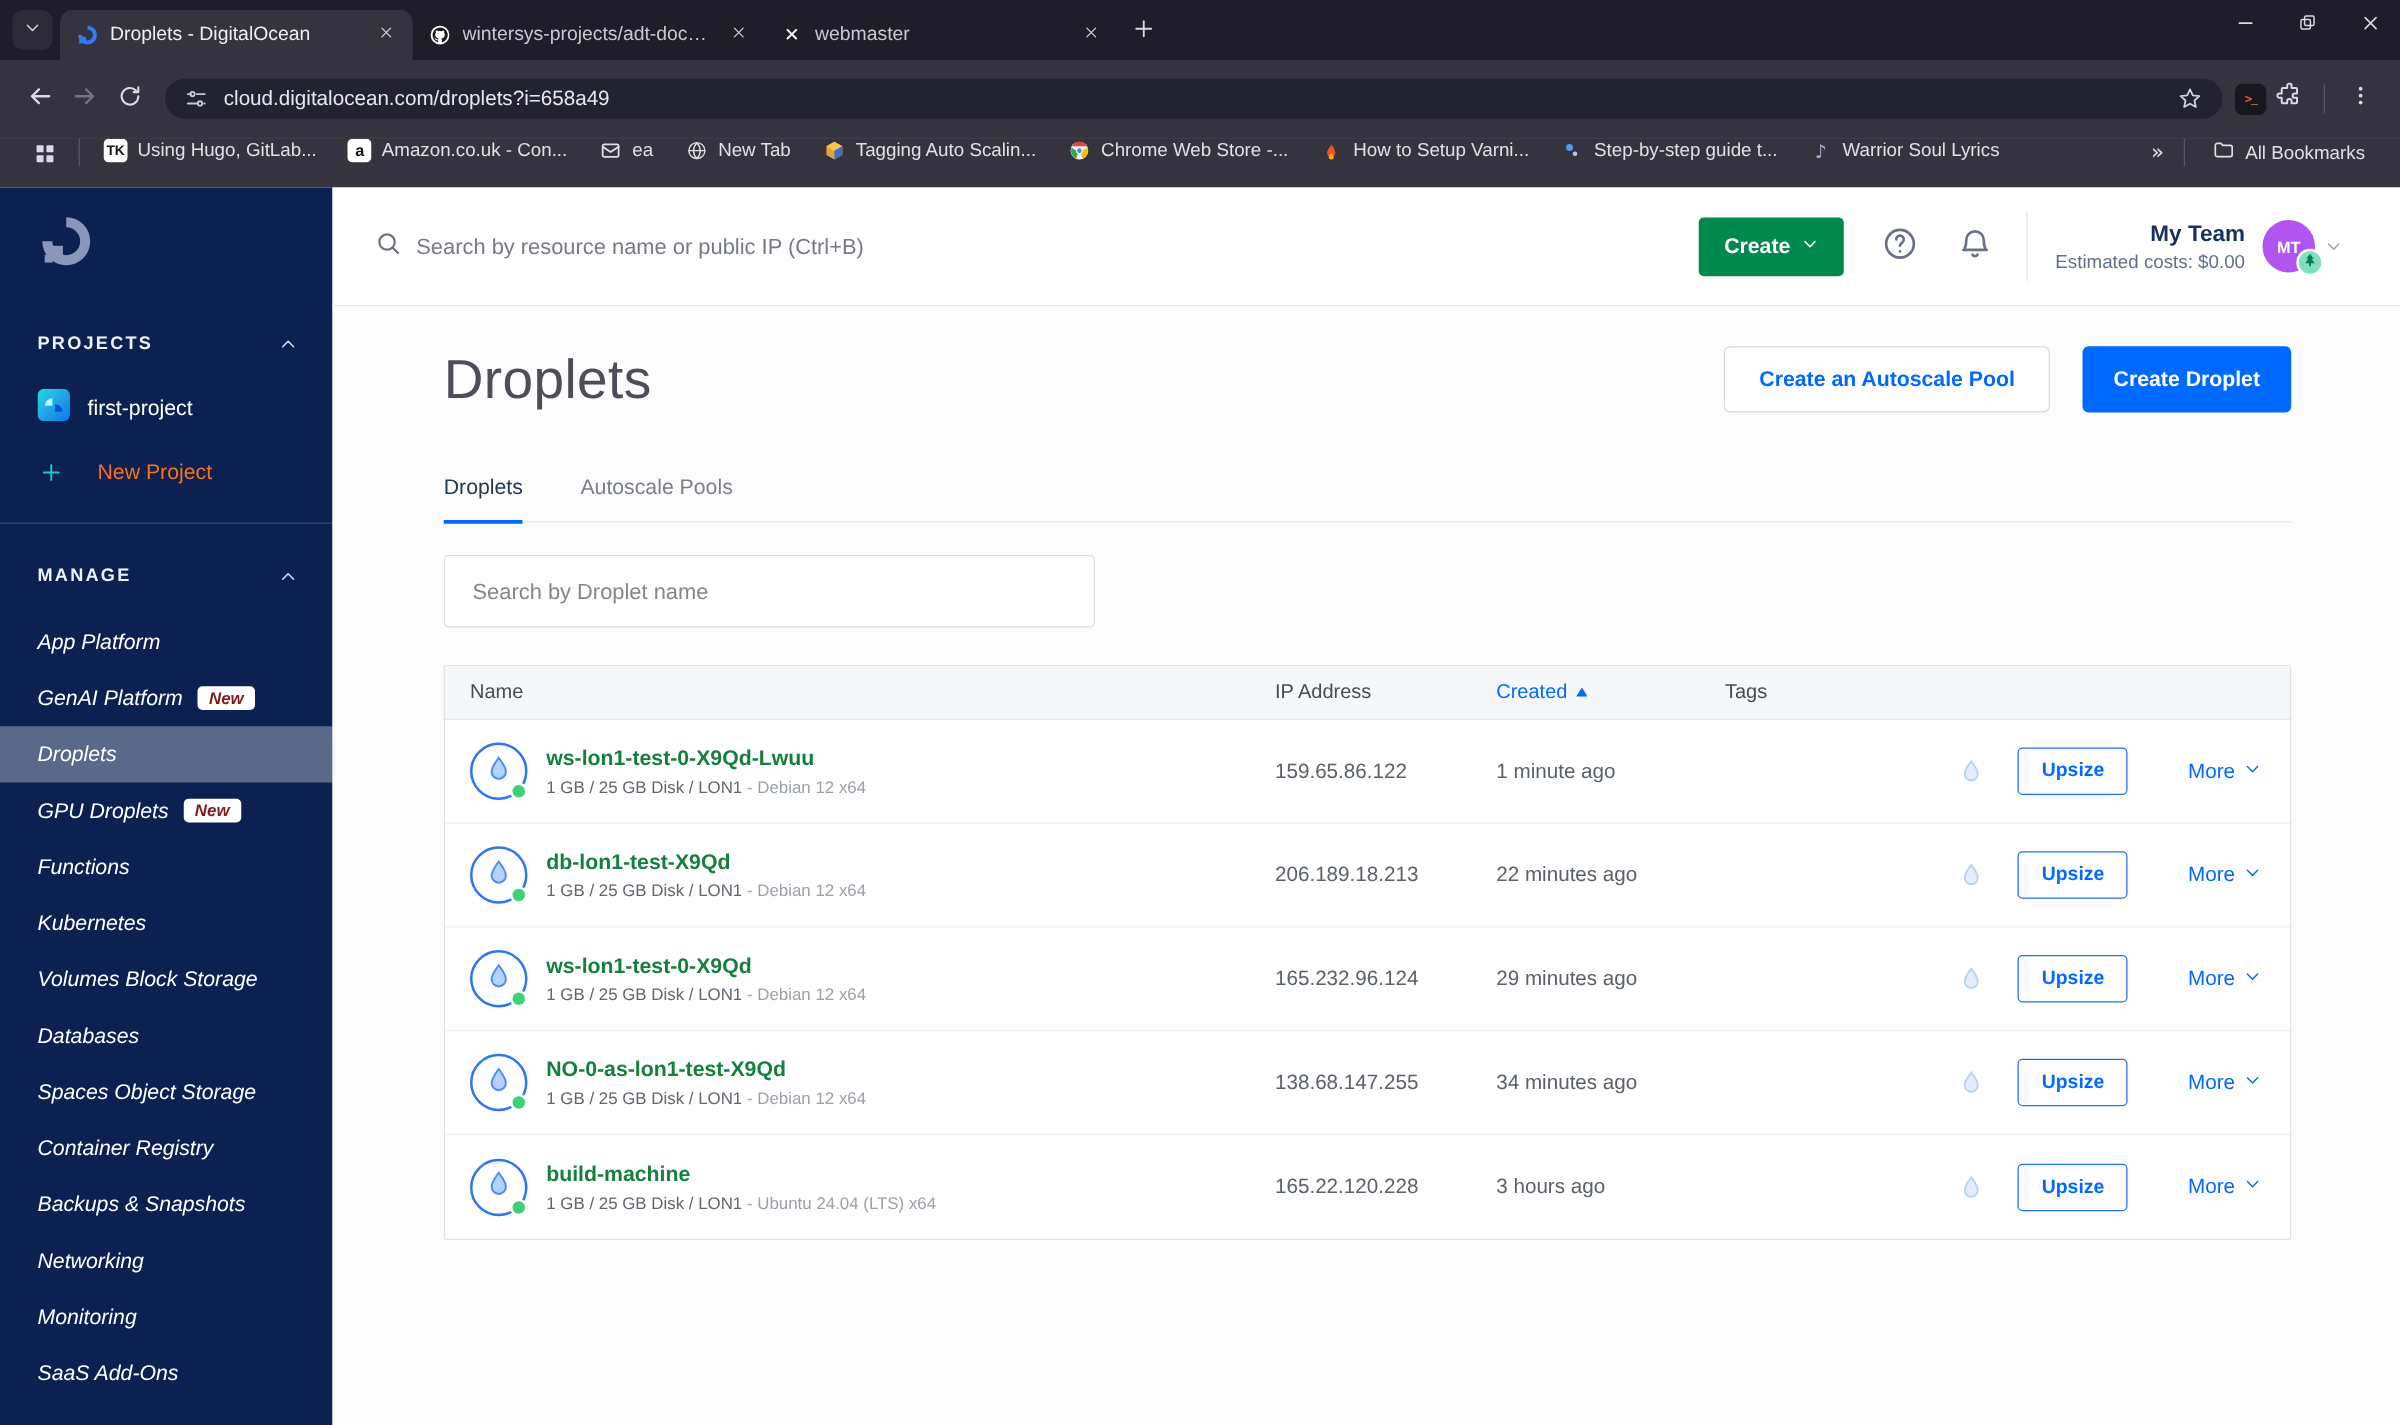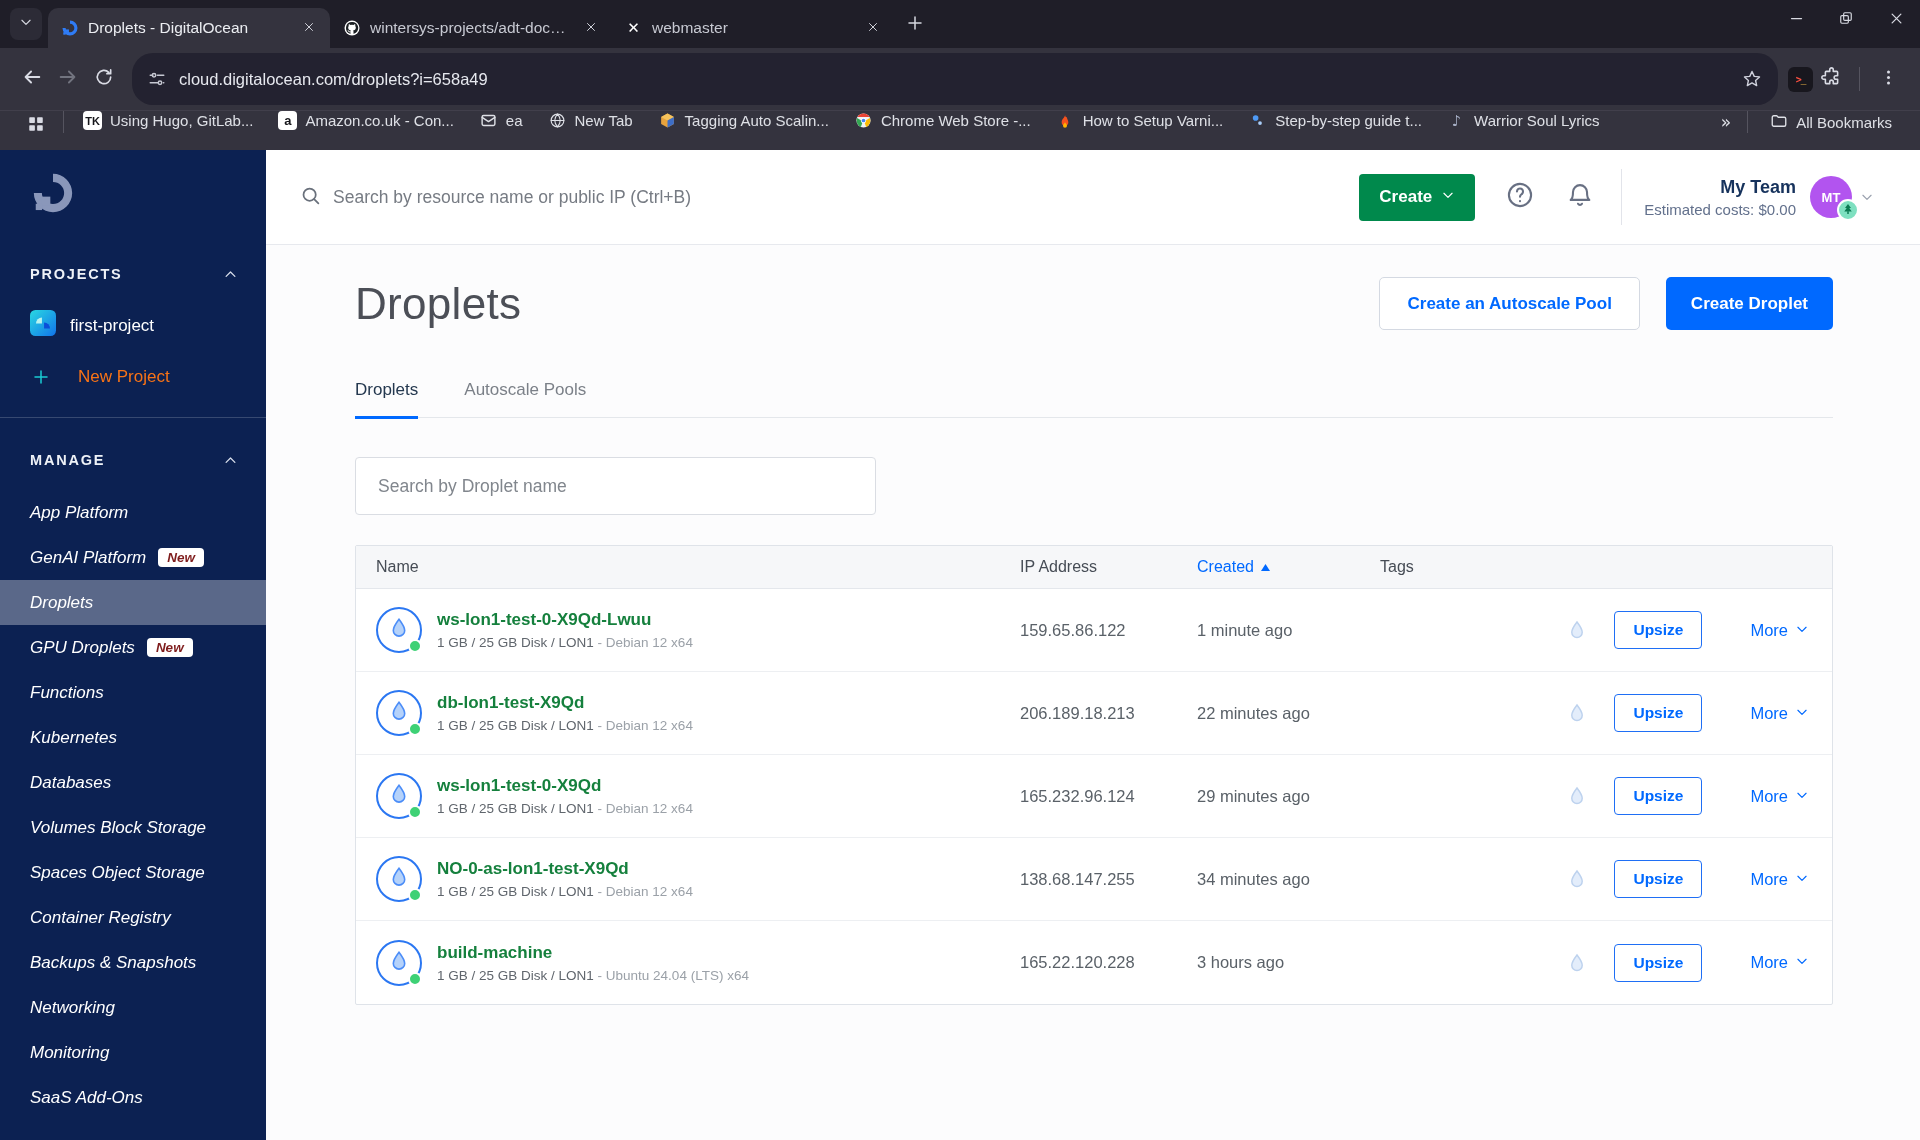--- a/index.html
+++ b/index.html
@@ -13,21 +13,21 @@
   .tab-title{flex:1;white-space:nowrap;overflow:hidden;text-overflow:ellipsis;}
   .tab-close{color:#cfd1d9;display:flex;align-items:center;justify-content:center;width:22px;height:22px;border-radius:50%;}
   .favicon{width:19px;height:19px;display:flex;align-items:center;justify-content:center;flex:none;}
   .newtab-btn{width:30px;height:30px;margin:0 0 8px 6px;color:#d6d8e0;display:flex;align-items:center;justify-content:center;border-radius:50%;}
   .win-controls{position:absolute;right:14px;top:8px;display:flex;gap:30px;color:#d8dae2;align-items:center;}
   .win-controls span{display:flex;align-items:center;justify-content:center;width:20px;height:20px;cursor:pointer;}
 
   .toolbar{height:62px;background:#34333e;display:flex;align-items:center;padding:0 14px;}
   .nav-ico{width:36px;height:36px;display:flex;align-items:center;justify-content:center;color:#dadce5;border-radius:50%;flex:none;cursor:pointer;}
   .nav-ico.dim{color:#72747f;}
-  .urlbar{flex:1;height:52px;background:#232230;border-radius:21px;display:flex;align-items:center;gap:13px;padding:0 16px;margin:0 10px;color:#e6e8ee;font-size:16.5px;}
+  .urlbar{flex:1;height:32px;background:#232230;border-radius:21px;display:flex;align-items:center;gap:13px;padding:0 16px;margin:0 10px;color:#e6e8ee;font-size:16.5px;}
   .urlbar .site-ico{color:#c6c8d2;display:flex;}
   .url-text{flex:1;white-space:nowrap;overflow:hidden;}
   .urlbar .star{color:#cfd1dc;display:flex;cursor:pointer;}
   .ext-sep{width:1px;height:24px;background:#55545f;margin:0 10px;}
   .term-ico{display:inline-flex;align-items:center;justify-content:center;width:25px;height:25px;background:#18171e;border-radius:6px;font:700 10px "DejaVu Sans Mono",monospace;color:#ff5040;letter-spacing:-1px;}
   .term-ico i{color:#ffc24a;font-style:normal;}
 
   .bookmarks{height:40px;background:#34333e;border-top:1px solid #413f4b;display:flex;align-items:flex-start;padding:0 22px;gap:13px;font-size:15px;color:#dee0e6;}
   .bm{display:flex;align-items:center;gap:8px;cursor:pointer;white-space:nowrap;padding:0 6px;}
   .bm-fav{width:19px;height:19px;display:flex;align-items:center;justify-content:center;border-radius:4px;font:700 11px "Liberation Sans",sans-serif;flex:none;}
@@ -75,21 +75,21 @@
   .page-title{font-size:44px;font-weight:300;color:#4c4f57;letter-spacing:.3px;}
   .top-btns{display:flex;gap:26px;}
   .btn-outline{height:53px;padding:0 27px;background:#fff;border:1px solid #d4d9e2;border-radius:5px;color:#0069ff;font-size:17px;font-weight:700;cursor:pointer;}
   .btn-primary{height:53px;padding:0 25px;background:#0069ff;border:none;border-radius:5px;color:#fff;font-size:17px;font-weight:700;cursor:pointer;}
 
   .page-tabs{margin-top:50px;border-bottom:1px solid #e4e7eb;display:flex;gap:46px;}
   .ptab{padding-bottom:17px;font-size:17px;color:#7b8088;cursor:pointer;position:relative;}
   .ptab.active{color:#24384f;}
   .ptab.active::after{content:"";position:absolute;left:0;right:0;bottom:-2px;height:3px;background:#0069ff;}
 
-  .droplet-search{margin-top:39px;width:521px;height:58px;border:1px solid #dadde3;border-radius:4px;padding:0 22px;font-size:17.5px;color:#2b3138;outline:none;background:#fff;display:block;}
+  .droplet-search{margin-top:26px;width:521px;height:58px;border:1px solid #dadde3;border-radius:4px;padding:0 22px;font-size:17.5px;color:#2b3138;outline:none;background:#fff;display:block;}
   .droplet-search::placeholder{color:#81868d;}
 
   .dtable{margin-top:30px;border:1px solid #dfe3e9;border-radius:2px;background:#fff;}
   .thead,.trow{display:grid;grid-template-columns:644px 177px 183px 156px 1fr;align-items:center;padding-left:20px;}
   .thead{height:43px;background:#f6f7f9;border-bottom:1px solid #e4e7ec;font-size:16px;color:#464c55;}
   .th-created{color:#0069ff;display:flex;align-items:center;gap:6px;cursor:pointer;}
   .trow{height:83px;border-bottom:1px solid #edeff2;}
   .trow:last-child{border-bottom:none;}
   .namecell{display:flex;align-items:center;gap:15px;min-width:0;}
   .drop-avatar{width:46px;height:46px;border:2px solid #2b77f2;border-radius:50%;display:flex;align-items:center;justify-content:center;position:relative;flex:none;}
@@ -390,25 +390,25 @@
   </li>
         <li>
     <span>Functions</span>
 
   </li>
         <li>
     <span>Kubernetes</span>
 
   </li>
         <li>
+    <span>Volumes Block Storage</span>
+
+  </li>
+        <li>
     <span>Databases</span>
-
-  </li>
-        <li>
-    <span>Volumes Block Storage</span>
 
   </li>
         <li>
     <span>Spaces Object Storage</span>
 
   </li>
         <li>
     <span>Container Registry</span>
 
   </li>

